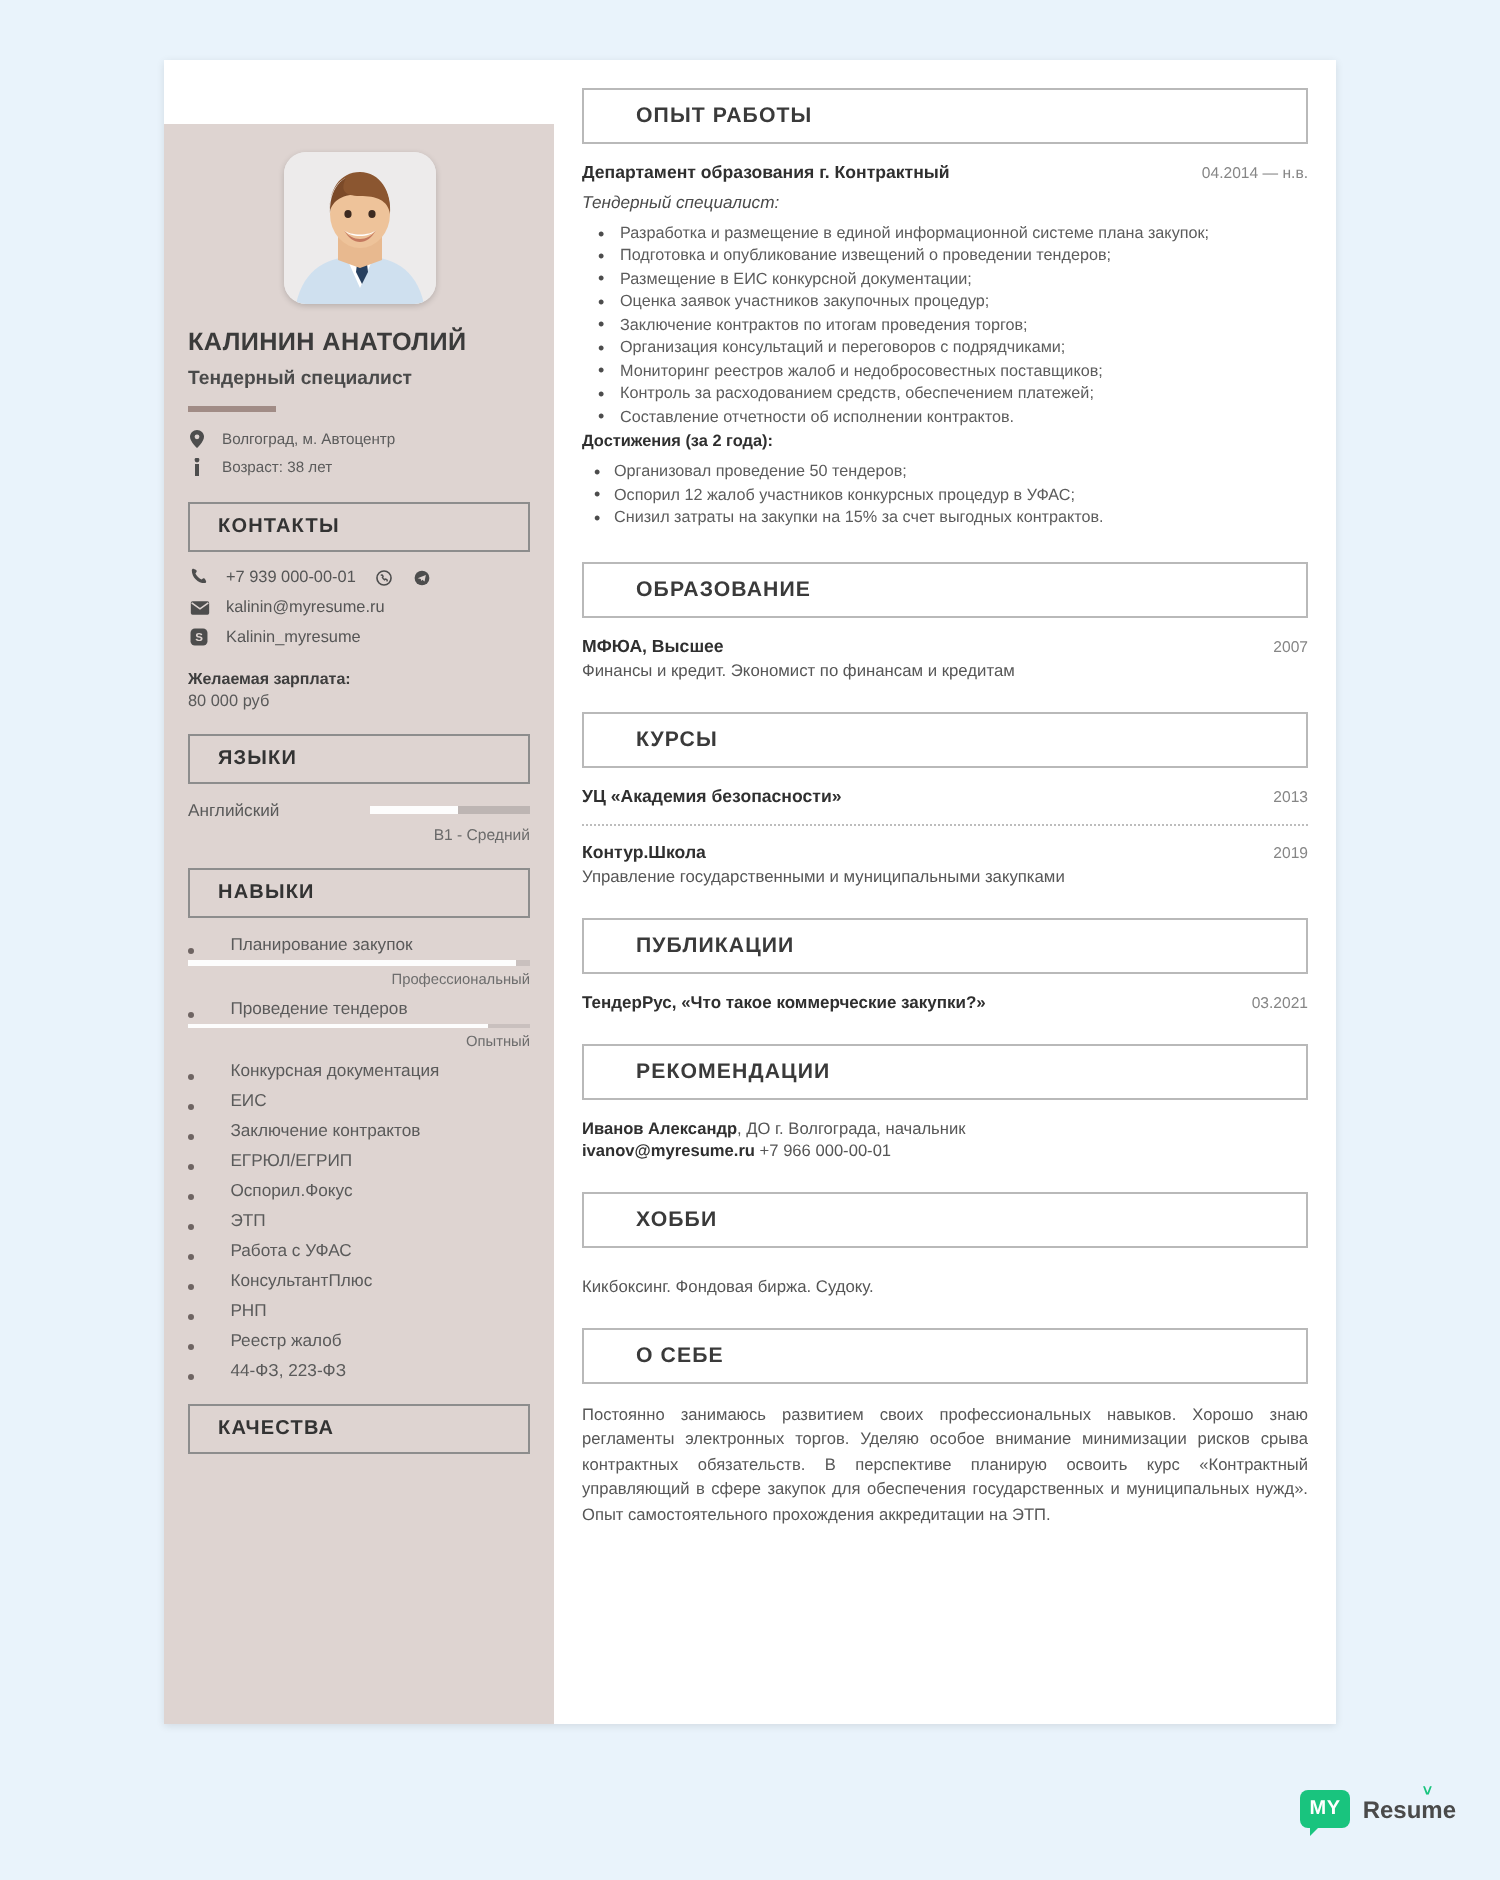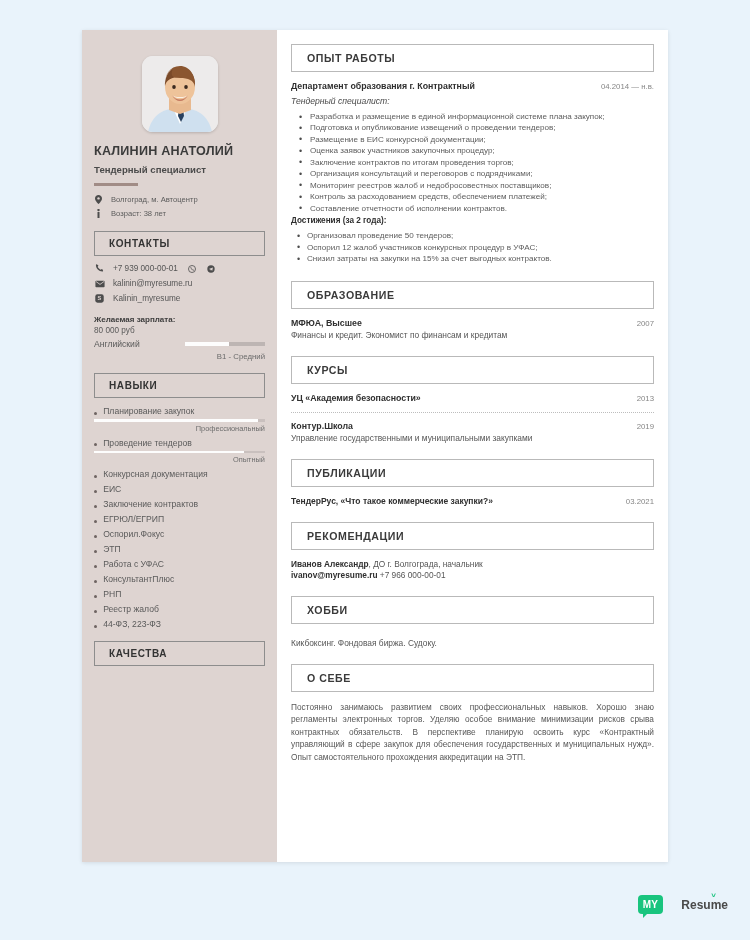--- a/index.html
+++ b/index.html
@@ -19,22 +19,23 @@
     left: 82px; top: 30px;
     width: 586px; height: 832px;
     background: #ffffff;
     display: flex;
     box-shadow: 0 1px 4px rgba(0,0,0,0.10);
   }
   
   #sidebar {
     width: 195px;
     background: #ded4d1;
-    padding: 26px 12px 10px 12px;
+    padding: 14px 12px 10px 12px;
     flex: 0 0 195px;
+    margin-top: 32px;
   }
   .photo-wrap { display: flex; justify-content: center; margin-bottom: 12px; }
   .photo {
     width: 76px; height: 76px;
     border-radius: 11px;
     background: #eceaea;
     overflow: hidden;
     box-shadow: 0 1px 3px rgba(0,0,0,0.18);
     position: relative;
   }
@@ -74,35 +75,35 @@
   .mini-ic { display:inline-flex; vertical-align:middle; margin-left:2.5px; }
   .salary-lbl { font-size: 8px; font-weight: bold; color: #3d3d3d; margin-top: 12px; }
   .salary-val { font-size: 8.2px; color: #5a5a5a; margin-top: 2px; }
 
   .lang-name { font-size: 8.6px; color: #5a5a5a; }
   .lang-row { display:flex; align-items:center; justify-content:space-between; margin-top:4px; }
   .bar { width: 80px; height: 3.5px; background: #bdb5b3; position: relative; }
   .bar > i { position:absolute; left:0; top:0; bottom:0; background:#fdfdfd; display:block; }
   .lang-level { font-size: 7.8px; color: #6a6a6a; text-align: right; margin-top: 3px; }
 
-  .skill-item { font-size: 8.6px; color: #5a5a5a; display:flex; align-items:center; gap:6px; margin-top: 5px; }
+  .skill-item { font-size: 8.6px; color: #5a5a5a; display:flex; align-items:flex-end; gap:18px; margin-top: 5px; }
   .dot { width:3.2px; height:3.2px; border-radius:50%; background:#6e6462; flex:0 0 3.2px; margin-top:4px; }
   .skill-bar { width: 100%; height: 2.6px; background: #c9c0be; margin-top: 3px; position: relative; }
   .skill-bar > i { position:absolute; left:0; top:0; bottom:0; background:#fdfdfd; display:block; }
   .skill-lvl { font-size: 7.4px; color: #6d6d6d; text-align:right; margin-top: 2px; }
 
   
   #main {
     flex: 1 1 auto;
     background: #fff;
     padding: 14px 14px 10px 14px;
   }
   .m-sec {
     border: 1px solid #b9b9b9;
-    padding: 7px 0 7px 15px;
+    padding: 7px 0 7px 26px;
     margin-bottom: 9px;
   }
   .m-sec .m-t {
     font-size: 10.6px; font-weight: bold; color: #3a3a3a; letter-spacing: .55px;
   }
   .m-sec.gap-top { margin-top: 16px; }
   .entry-head {
     display: flex; justify-content: space-between; align-items: baseline; gap: 10px;
   }
   .entry-title { font-size: 8.8px; font-weight: bold; color: #2f2f2f; }
@@ -132,21 +133,21 @@
   .rec-line1 b { color:#2f2f2f; }
   .rec-line2 { font-size: 8.3px; color: #565656; margin-top: 1px; }
   .rec-line2 b { color:#2f2f2f; }
   .hobby-line { font-size: 8.4px; color: #565656; margin-top: 14px; }
   .pub-row { display:flex; justify-content:space-between; align-items:baseline; margin-top: 2px; }
   .pub-t { font-size: 8.5px; font-weight: bold; color: #2f2f2f; }
 
   
   #logo {
     position: absolute; right: 22px; bottom: 26px;
-    display: flex; align-items: center; gap: 18px;
+    display: flex; align-items: center; gap: 6px;
   }
   .logo-bubble {
     background: #19c47e; color: #fff; font-size: 10px; font-weight: bold;
     padding: 4px 5px 4px 5px; border-radius: 4px; position: relative;
     letter-spacing: .3px;
   }
   .logo-bubble::after {
     content: ""; position: absolute; left: 5px; bottom: -4px;
     border-left: 5px solid #19c47e; border-bottom: 5px solid transparent;
   }
@@ -247,20 +248,23 @@
               <rect x="0.3" y="0.3" width="9.4" height="9.4" rx="2.4" fill="#4d4d4d"></rect>
               <text x="5" y="7.2" font-size="6.4" font-family="Liberation Sans, sans-serif" fill="#ded4d1" text-anchor="middle" font-weight="bold">S</text>
             </svg>
         </span>
         <span>Kalinin_myresume</span>
       </div>
 
       <div class="salary-lbl">Желаемая зарплата:</div>
       <div class="salary-val">80 000 руб</div>
 
+      <div class="sec-box">
+        <div class="sec-t">ЯЗЫКИ</div>
+      </div>
       <div id="languages-list">
           <div class="lang-row">
             <span class="lang-name">Английский</span>
             <div class="bar">
               <i style="width: 55%;"></i>
             </div>
           </div>
           <div class="lang-level">B1 - Средний</div>
         </div>
 

